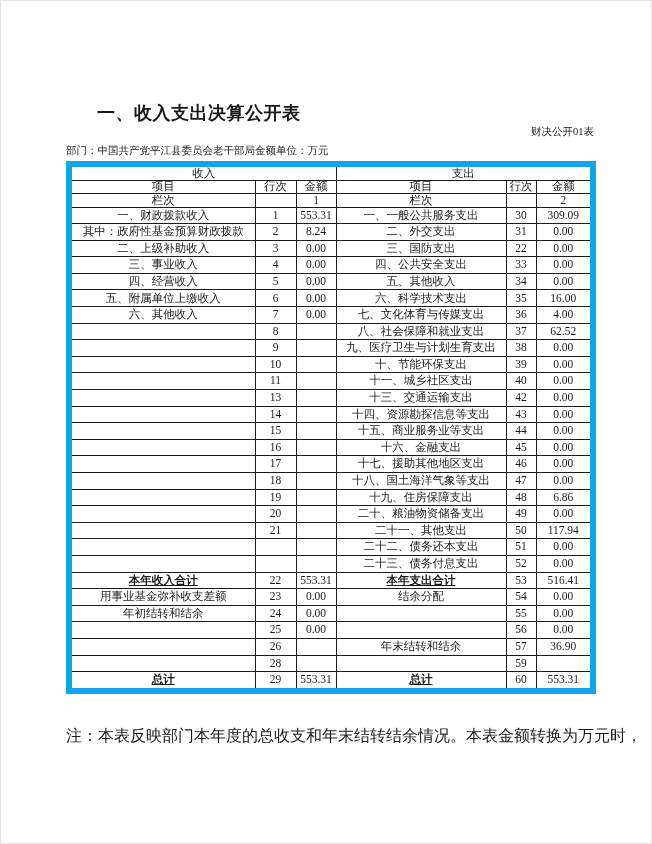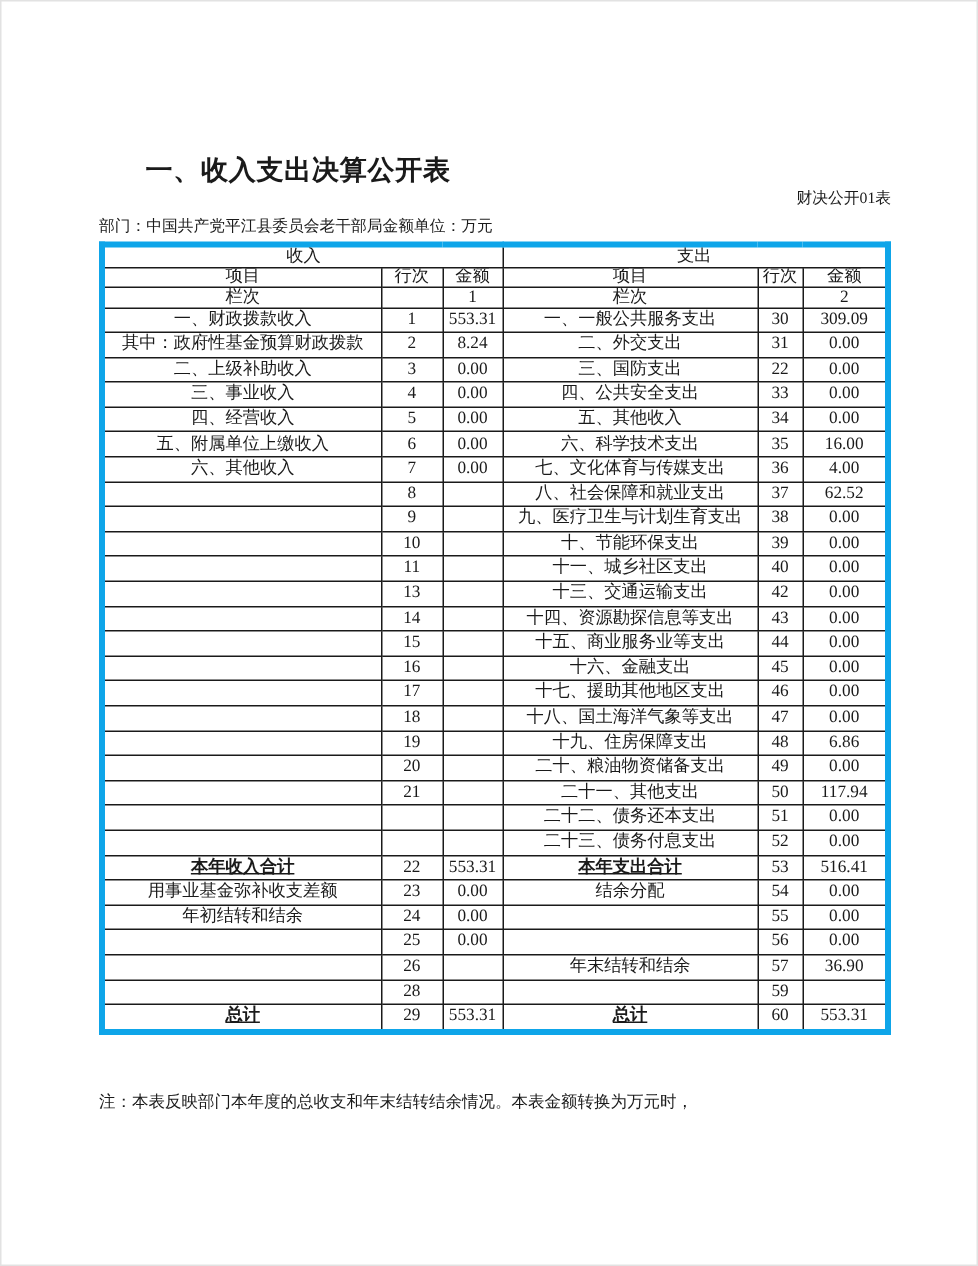--- a/index.html
+++ b/index.html
@@ -28,39 +28,39 @@
   }
   .meta-row {
     position: absolute; left: 66px; right: 46px; top: 144px;
     display: flex; 
     font-size: 10.5px; white-space: nowrap;
   }
   table.acct {
     position: absolute; left: 66px; top: 161px;
     width: 524px;
     border-collapse: collapse; table-layout: fixed;
-    border: 4px solid #0ea5e9;
+    border: 6px solid #0ea5e9;
   }
   table.acct td {
     border: 1px solid #1a1a1a;
     font-size: 11.5px;
     text-align: center;
     vertical-align: middle;
     padding: 0 1px;
     height: 15.6px;
     line-height: 1;
     white-space: nowrap;
     overflow: hidden;
   }
   table.acct thead td { height: 12.5px; }
   td.sep { border-left: 2px solid #1a1a1a; }
   tr.bold td:nth-child(1), tr.bold td:nth-child(4) { font-weight: bold; text-decoration: underline; }
   .note {
     position: absolute; left: 66px; top: 726px;
-    font-size: 11px; line-height: 19px;
+    font-size: 16px; line-height: 19px;
     white-space: nowrap;
   }
 </style>
 </head>
 <body>
 
 <div class="page-frame"></div>
 
 <div class="doc-title">一、收入支出决算公开表</div>
 

